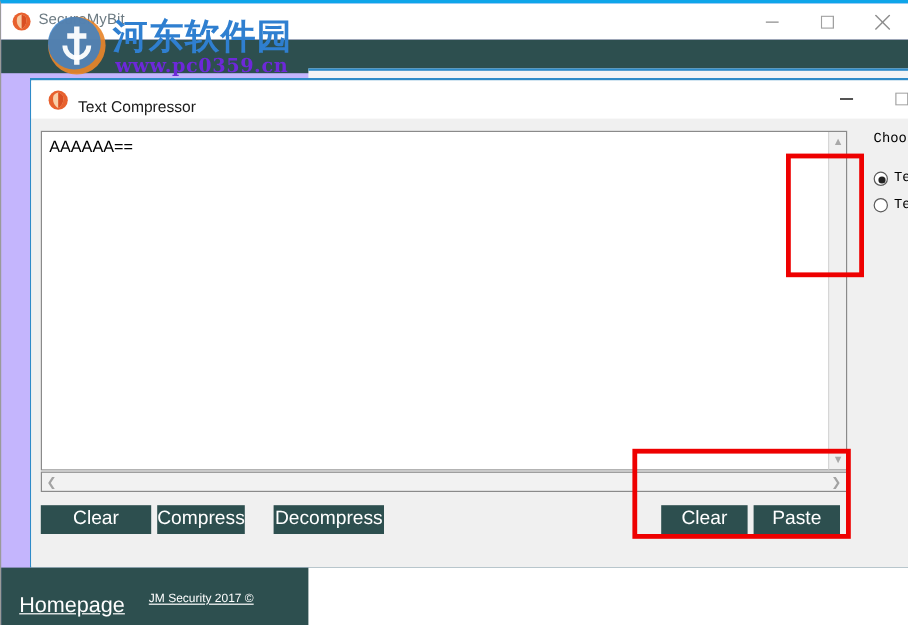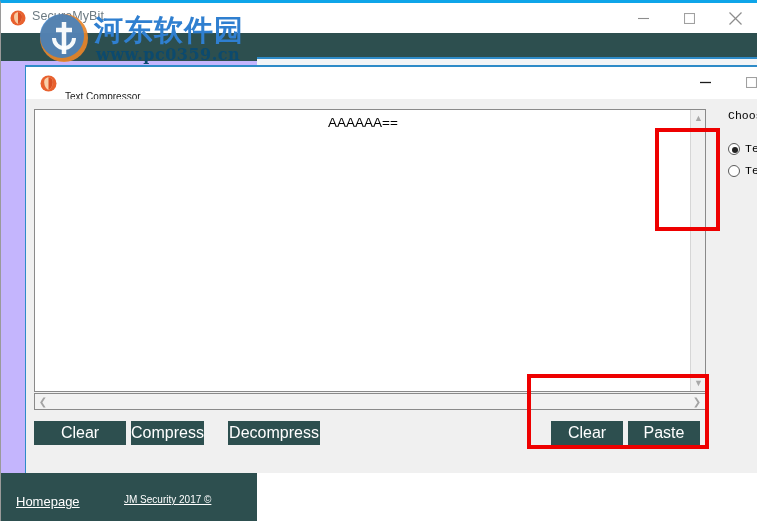--- a/index.html
+++ b/index.html
@@ -86,22 +86,22 @@
     width: 731px; height: 32px;
     background: #ffffff;
   }
   #inner-title-icon {
     position: absolute;
     left: 14px; top: 8px;
     width: 17px; height: 17px;
   }
   #inner-title-text {
     position: absolute;
-    left: 39px; top: 24px;
-    font-size: 10px;
+    left: 39px; top: 14px;
+    font-size: 13px;
     color: #1b1b1b;
     white-space: nowrap;
   }
   .inner-ctl {
     position: absolute;
     top: 0;
     width: 46px; height: 31px;
     display: flex; align-items: center; justify-content: center;
   }
   #inner-min { left: 656px; }
@@ -114,21 +114,20 @@
     background: #f0f0f0;
   }
 
   
   #textarea-frame {
     position: absolute;
     left: 8px; top: 10px;
     width: 672px; height: 283px;
     background: #ffffff;
     border: 1px solid #8a8a8a;
-    text-align: center;
   }
   #textarea-content {
     position: absolute;
     left: 0; top: 0;
     width: 656px; height: 281px;
     padding: 5px 6px;
     font-size: 13.5px;
     color: #000000;
     background: #ffffff;
     white-space: pre;
@@ -243,21 +242,21 @@
   }
   #footer-strip-right {
     position: absolute;
     left: 256px; top: 0;
     width: 501px; height: 51px;
     background: #ffffff;
   }
   #footer-homepage {
     position: absolute;
     left: 15px; top: 21px;
-    font-size: 13px;
+    font-size: 18px;
     color: #ffffff;
     text-decoration: underline;
     cursor: pointer;
     white-space: nowrap;
   }
   #footer-copyright {
     position: absolute;
     left: 123px; top: 21px;
     font-size: 10px;
     color: #ffffff;
@@ -295,21 +294,21 @@
     color: #2f7fd0;
     letter-spacing: 1px;
     font-family: "DejaVu Sans", sans-serif;
     white-space: nowrap;
   }
   #wm-url {
     position: absolute;
     left: 60px; top: 45px;
     font-size: 16px;
     font-weight: bold;
-    color: #0c4a6e;
+    color: #6d28d9;
     letter-spacing: .5px;
     font-family: "DejaVu Serif", serif;
     white-space: nowrap;
   }
 </style>
 </head>
 <body>
 
 <div id="screen">
 

